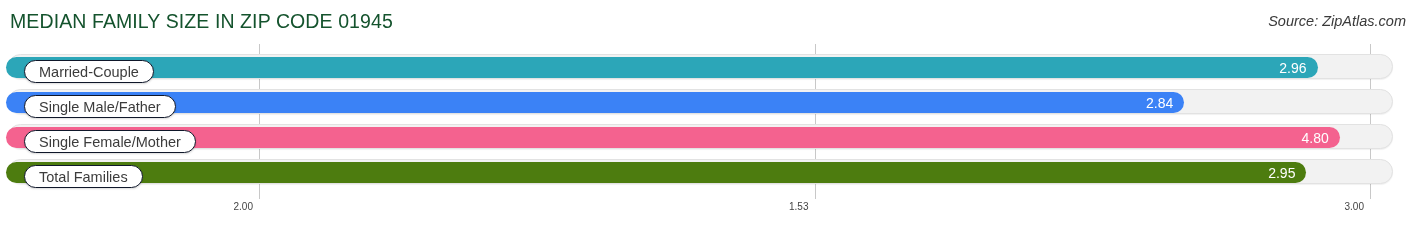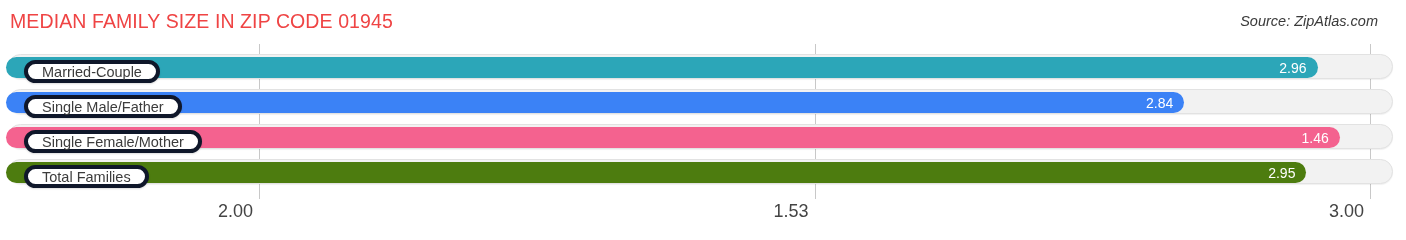--- a/index.html
+++ b/index.html
@@ -21,27 +21,27 @@
     left: 0; top: 0;
     width: 1406px;
     height: 44px;
   }
   #chart-title {
     position: absolute;
     left: 10px;
     top: 10px;
     font-size: 19.5px;
     font-weight: 400;
-    color: #ef4444;
+    color: #14532d;
     letter-spacing: 0.1px;
     white-space: nowrap;
   }
   #source-label {
     position: absolute;
-    right: 28px;
+    right: 0;
     top: 13px;
     font-size: 14.5px;
     font-style: italic;
     color: #3a3a3a;
     white-space: nowrap;
   }
 
   
   #plot {
     position: absolute;
@@ -102,21 +102,21 @@
   }
   .bar-label-pill {
     position: absolute;
     left: 24px;
     top: 11px;
     height: 23px;
     display: flex;
     align-items: center;
     padding: 0 14px;
     background: #ffffff;
-    border: 4px solid #0f172a;
+    border: 1px solid #0f172a;
     border-radius: 12px;
     box-shadow: 0 1px 2px rgba(0,0,0,0.14);
     box-sizing: border-box;
     white-space: nowrap;
   }
   .bar-label-text {
     font-size: 14.5px;
     color: #3c3c3c;
     white-space: nowrap;
   }
@@ -125,21 +125,21 @@
   #axis {
     position: absolute;
     left: 0;
     top: 199px;
     width: 1406px;
     height: 34px;
   }
   .tick-label {
     position: absolute;
     top: 2px;
-    font-size: 18px;
+    font-size: 10px;
     color: #444444;
     transform: translateX(-100%);
     padding-right: 6px;
     white-space: nowrap;
   }
 </style>
 </head>
 <body>
 
 <div id="header">
@@ -168,21 +168,21 @@
         <div class="bar-fill" style="background: #3b82f6; width: 1178.24px;">
           <span class="bar-value">2.84</span>
         </div>
         <div class="bar-label-pill">
           <span class="bar-label-text">Single Male/Father</span>
         </div>
       </div>
       <div class="bar-row" style="top: 75px;">
         <div class="bar-track" style="background: rgb(242, 242, 242);"></div>
         <div class="bar-fill" style="background: rgb(244, 98, 143); width: 1333.78px;">
-          <span class="bar-value">1.46</span>
+          <span class="bar-value">4.80</span>
         </div>
         <div class="bar-label-pill">
           <span class="bar-label-text">Single Female/Mother</span>
         </div>
       </div>
       <div class="bar-row" style="top: 110px;">
         <div class="bar-track" style="background: rgb(242, 242, 242);"></div>
         <div class="bar-fill" style="background: #4d7c0f; width: 1300.45px;">
           <span class="bar-value">2.95</span>
         </div>

